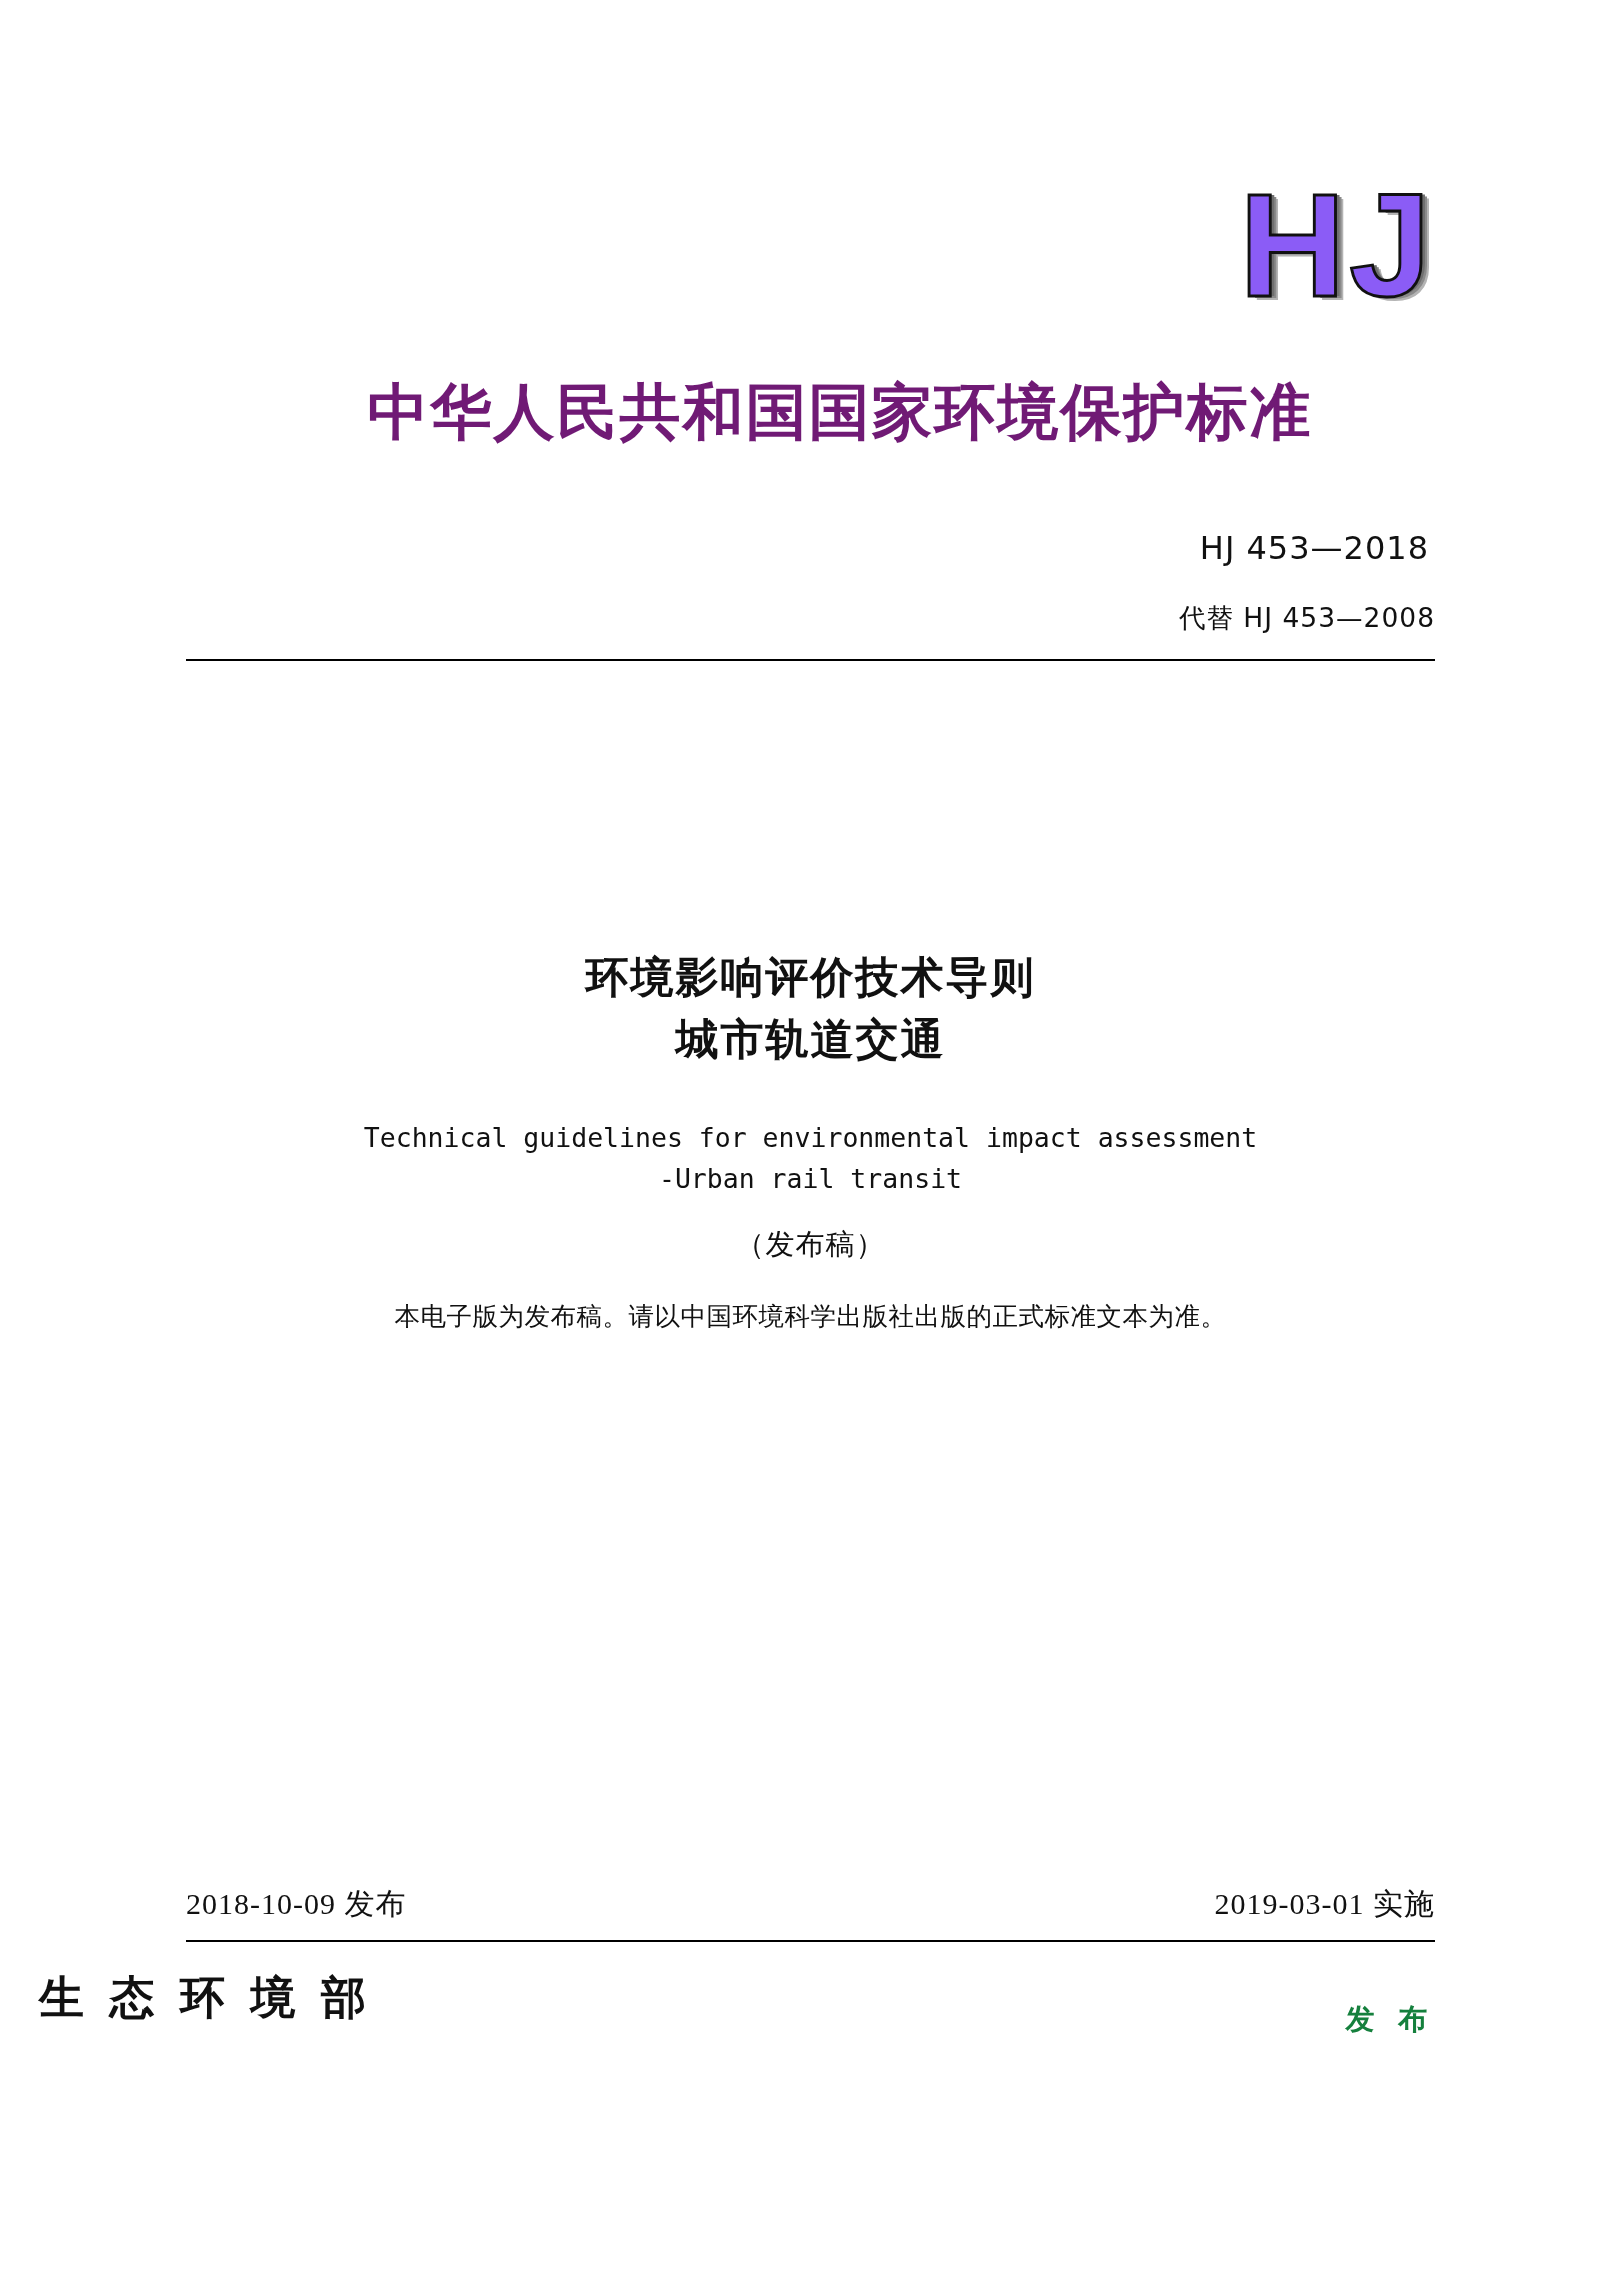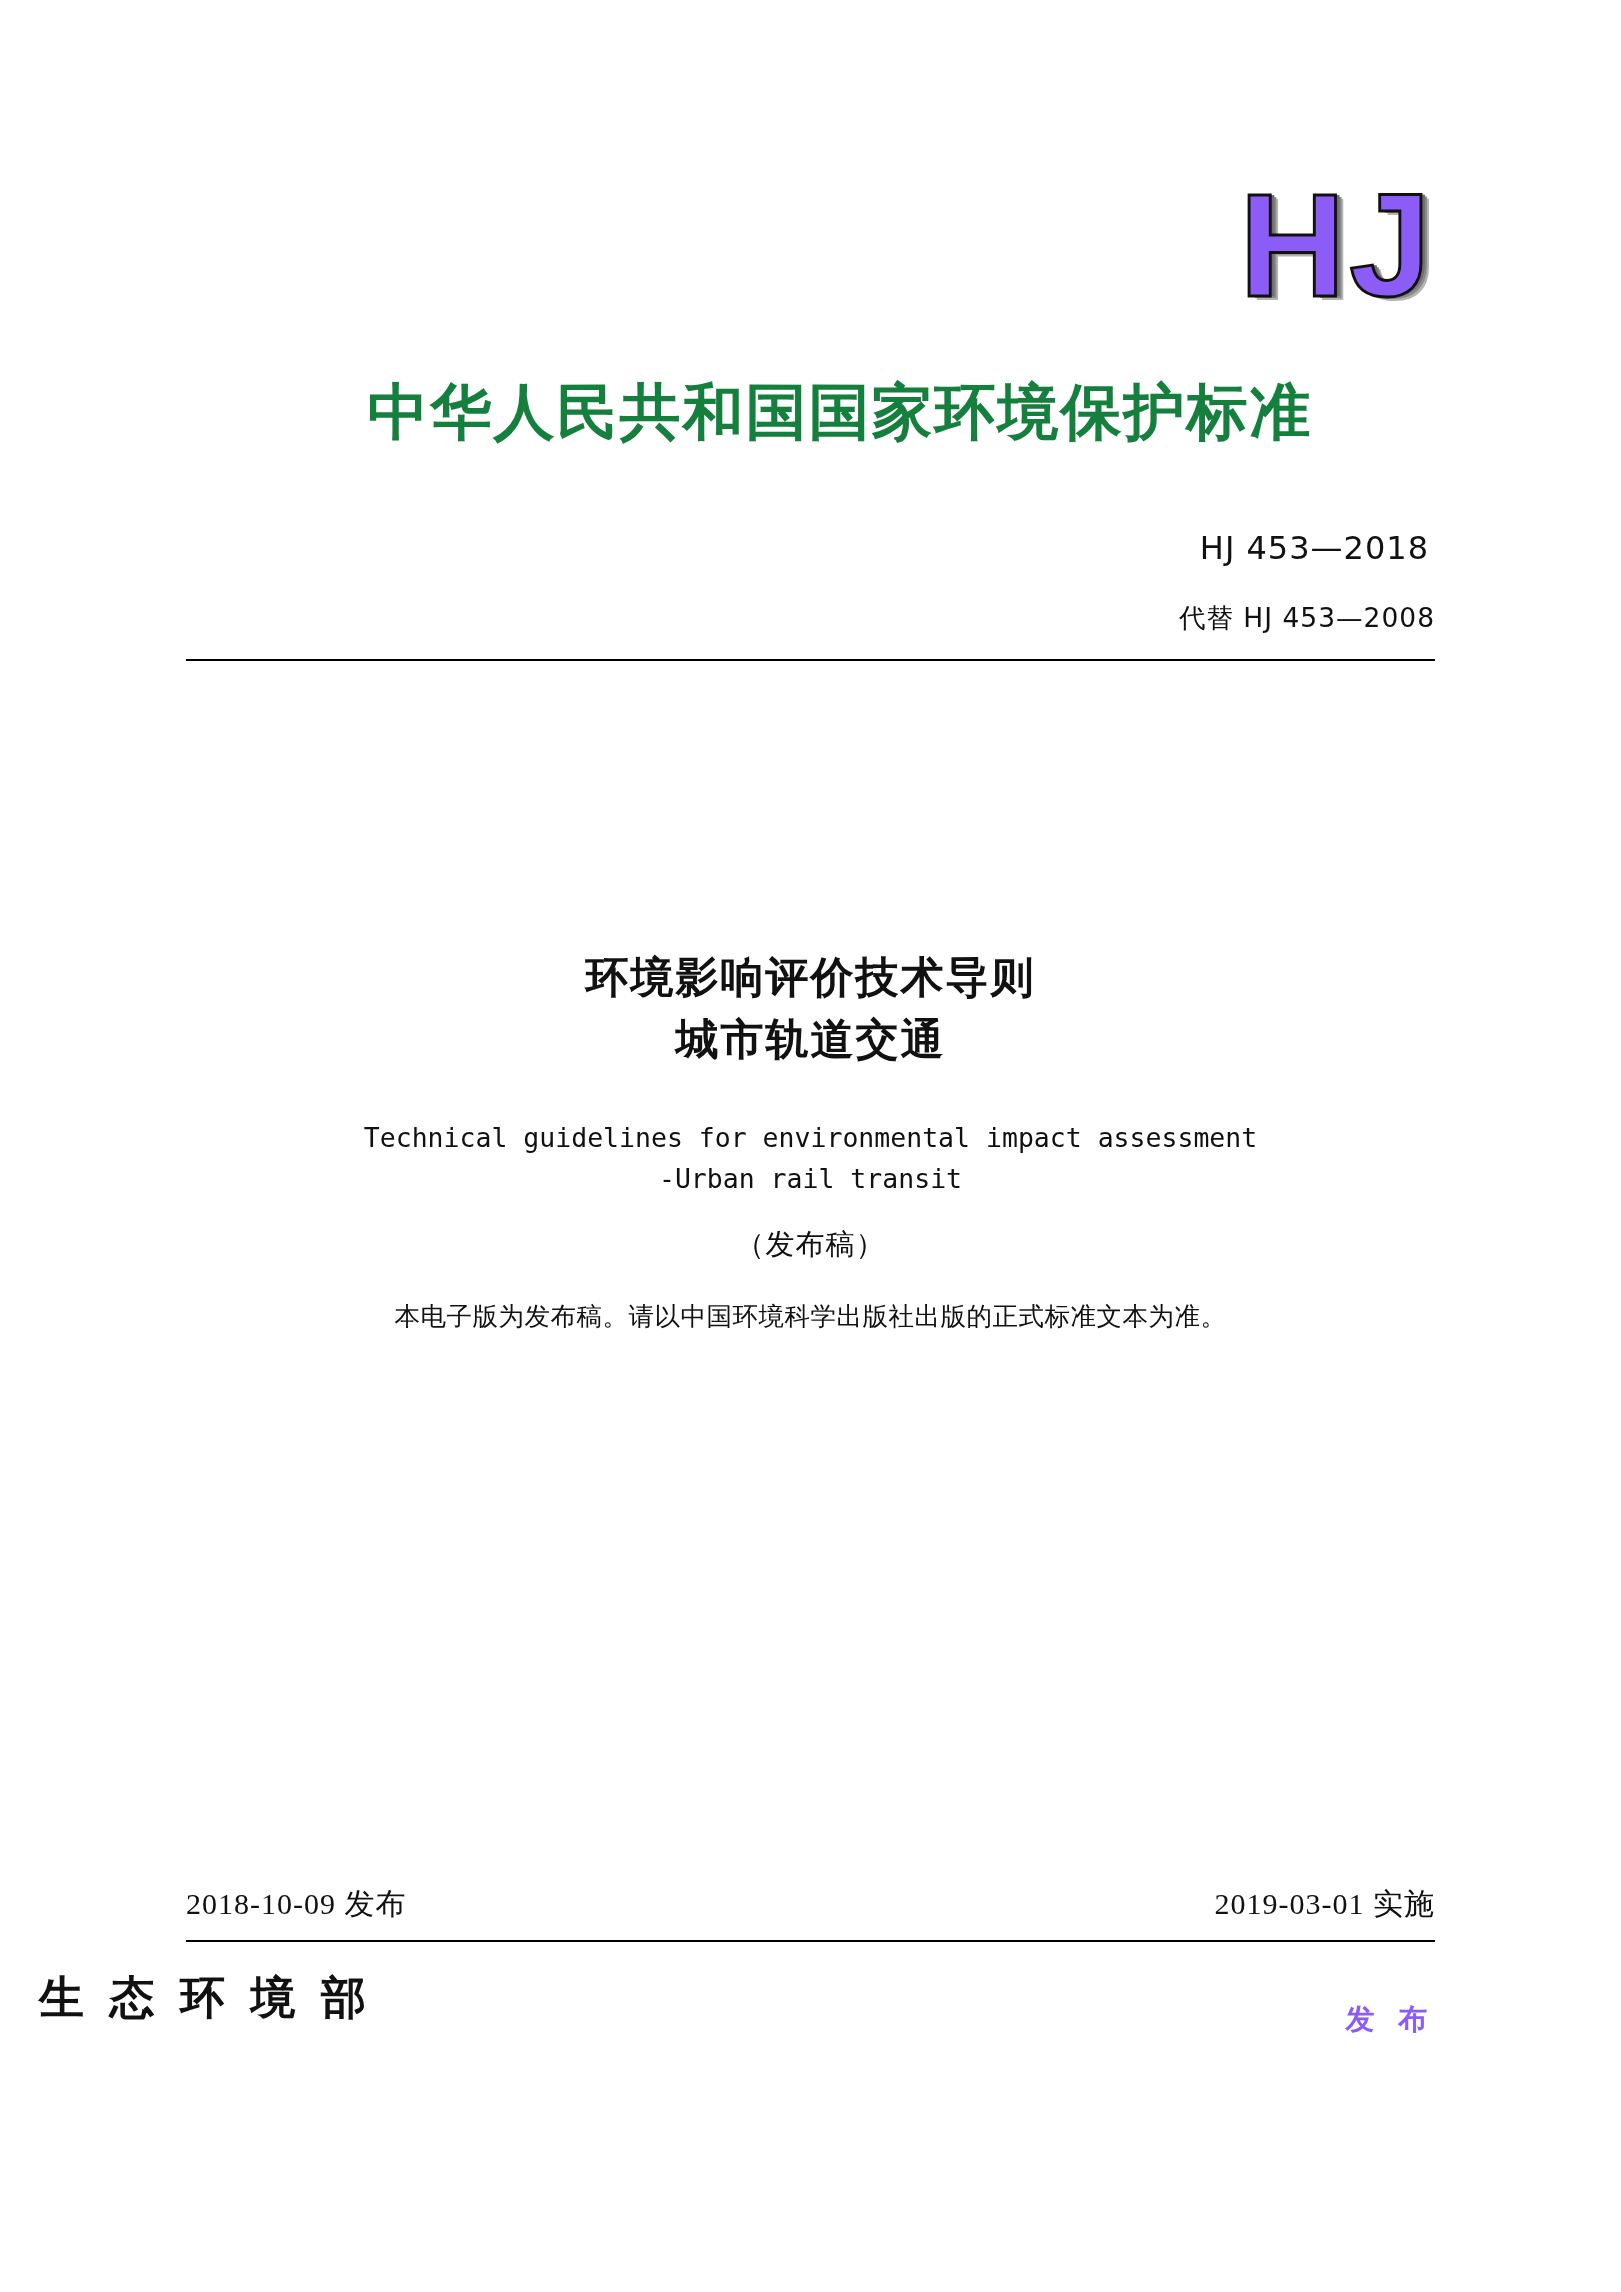--- a/index.html
+++ b/index.html
@@ -39,21 +39,21 @@
   .main-title {
     position: absolute;
     top: 372px;
     left: 0;
     width: 100%;
     text-align: center;
     font-family: "Liberation Sans", sans-serif;
     font-weight: bold;
     font-size: 61px;
     letter-spacing: 2px;
-    color: #15803d;
+    color: #701a75;
     padding-left: 59px;
     box-sizing: border-box;
   }
 
   .std-code {
     position: absolute;
     top: 529px;
     right: 192px;
     font-family: "DejaVu Sans", sans-serif;
     font-size: 32px;
@@ -167,21 +167,21 @@
     box-sizing: border-box;
   }
   .issue-word {
     position: absolute;
     bottom: 253px;
     right: 186px;
     font-family: "Liberation Sans", sans-serif;
     font-weight: bold;
     font-size: 29px;
     letter-spacing: 7.8px;
-    color: #8b5cf6;
+    color: #15803d;
   }
 </style>
 </head>
 <body>
 
 <div class="page">
 
   <div class="hj-logo">HJ</div>
 
   <div class="main-title">中华人民共和国国家环境保护标准</div>

